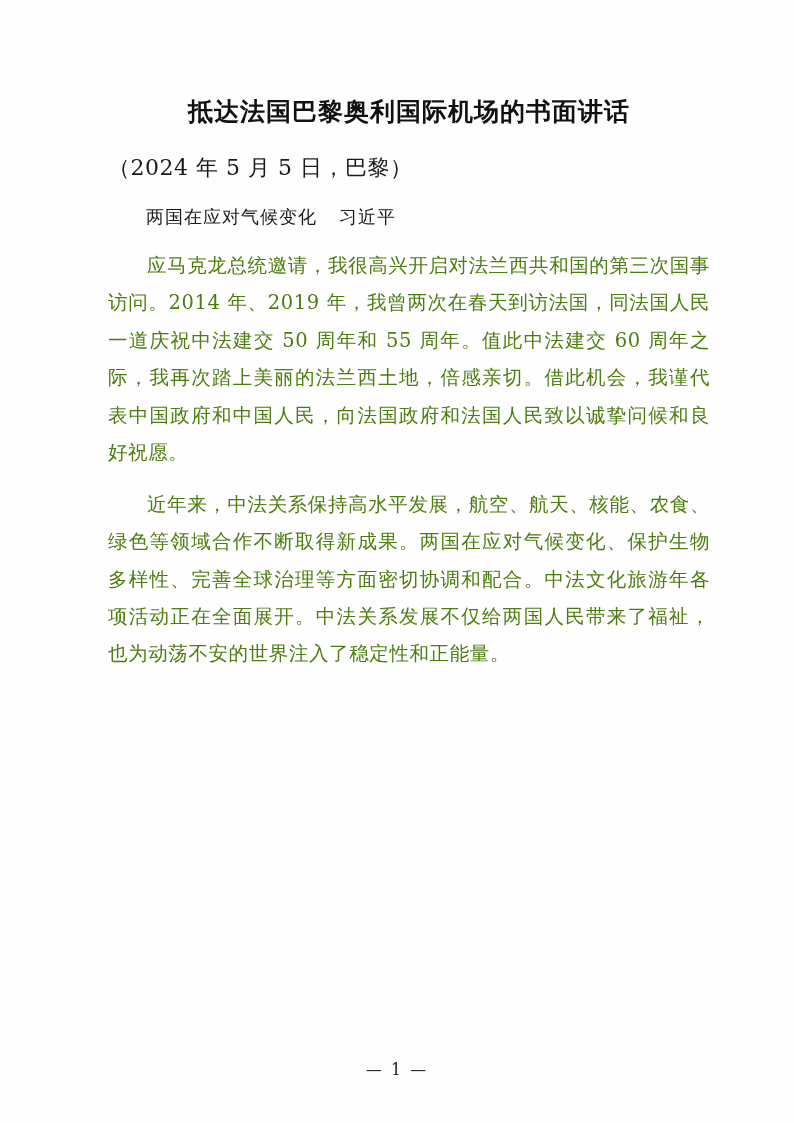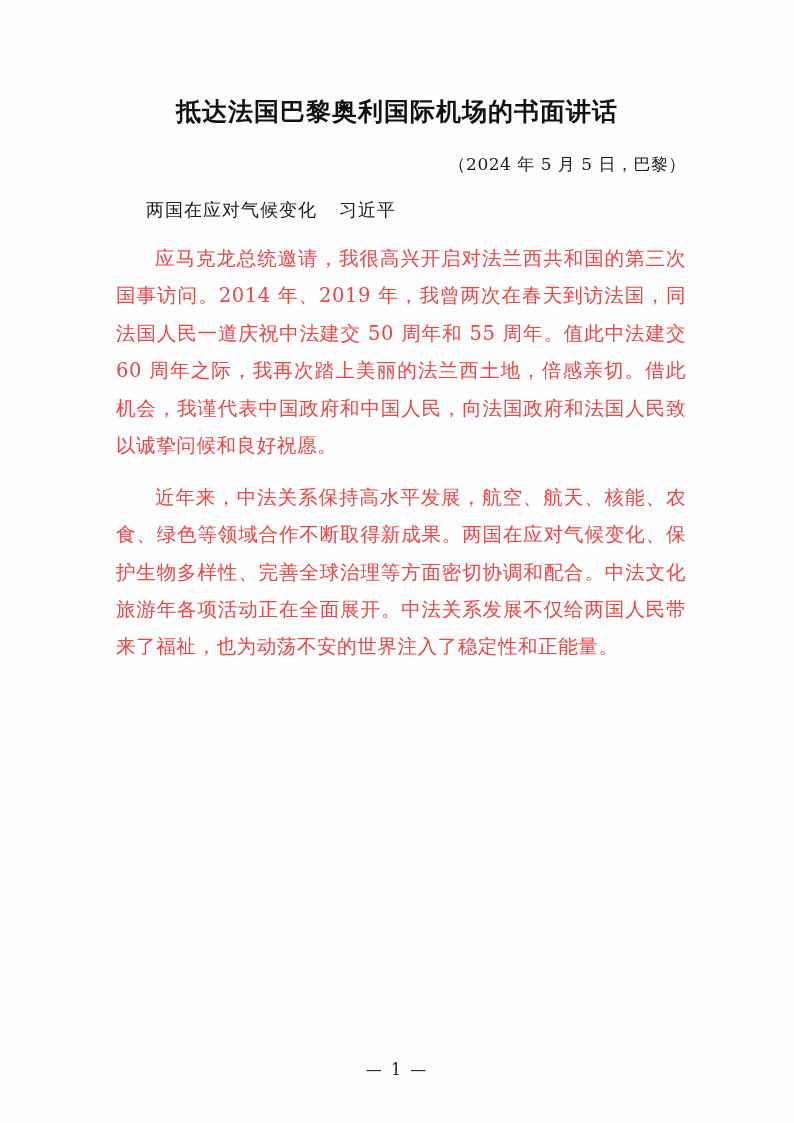--- a/index.html
+++ b/index.html
@@ -11,35 +11,35 @@
     width: 794px;
     height: 1123px;
     font-family: "DejaVu Serif", "Liberation Serif", serif;
     color: #1a1a1a;
   }
   .page {
     position: relative;
     width: 794px;
     height: 1123px;
     box-sizing: border-box;
-    padding: 72px 108px 60px 108px;
+    padding: 72px 84px 60px 108px;
     background: #fefefe;
   }
   .doc-title {
     text-align: center;
     font-size: 25px;
     font-weight: bold;
     letter-spacing: 1px;
     margin: 22px 0 0 0;
     line-height: 1.4;
     color: #111;
   }
   .doc-subtitle {
-    text-align: right;
-    font-size: 17px;
+    text-align: left;
+    font-size: 22px;
     margin: 24px 0 13px 0;
     letter-spacing: 0.5px;
     color: #1a1a1a;
   }
   .doc-byline {
     font-size: 18px;
     margin: 22px 0 0 0;
     padding-left: 38px;
     letter-spacing: 1px;
     color: #1a1a1a;
@@ -51,23 +51,23 @@
   .body-text {
     margin: 0;
     padding: 0;
   }
   .para {
     font-size: 19.5px;
     line-height: 1.92;
     text-align: justify;
     text-justify: inter-ideograph;
     text-indent: 2em;
-    margin: 14px 0 0 8px;
+    margin: 14px 0 0 0;
     letter-spacing: 0.6px;
-    color: #ef4444;
+    color: #4d7c0f;
   }
   .para:first-child {
     margin-top: 18px;
   }
   .page-number {
     position: absolute;
     left: 0;
     right: 0;
     bottom: 44px;
     text-align: center;

